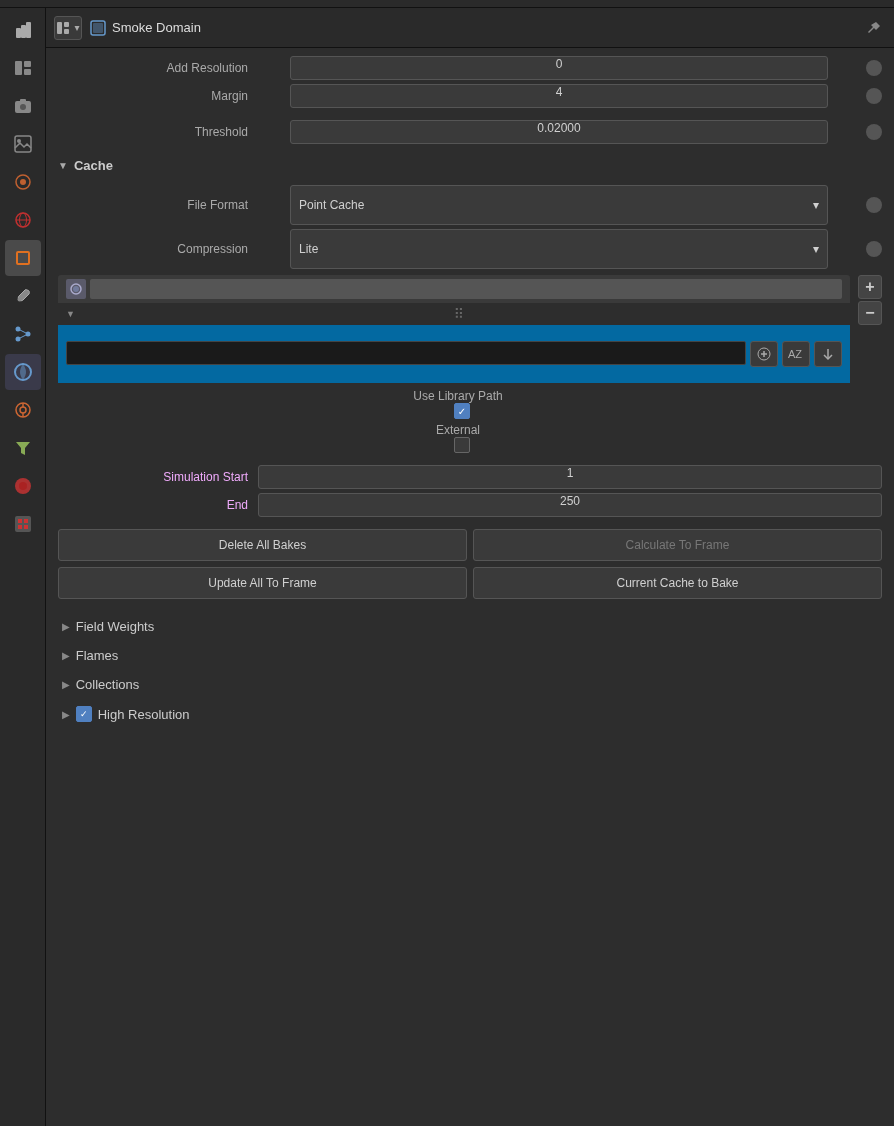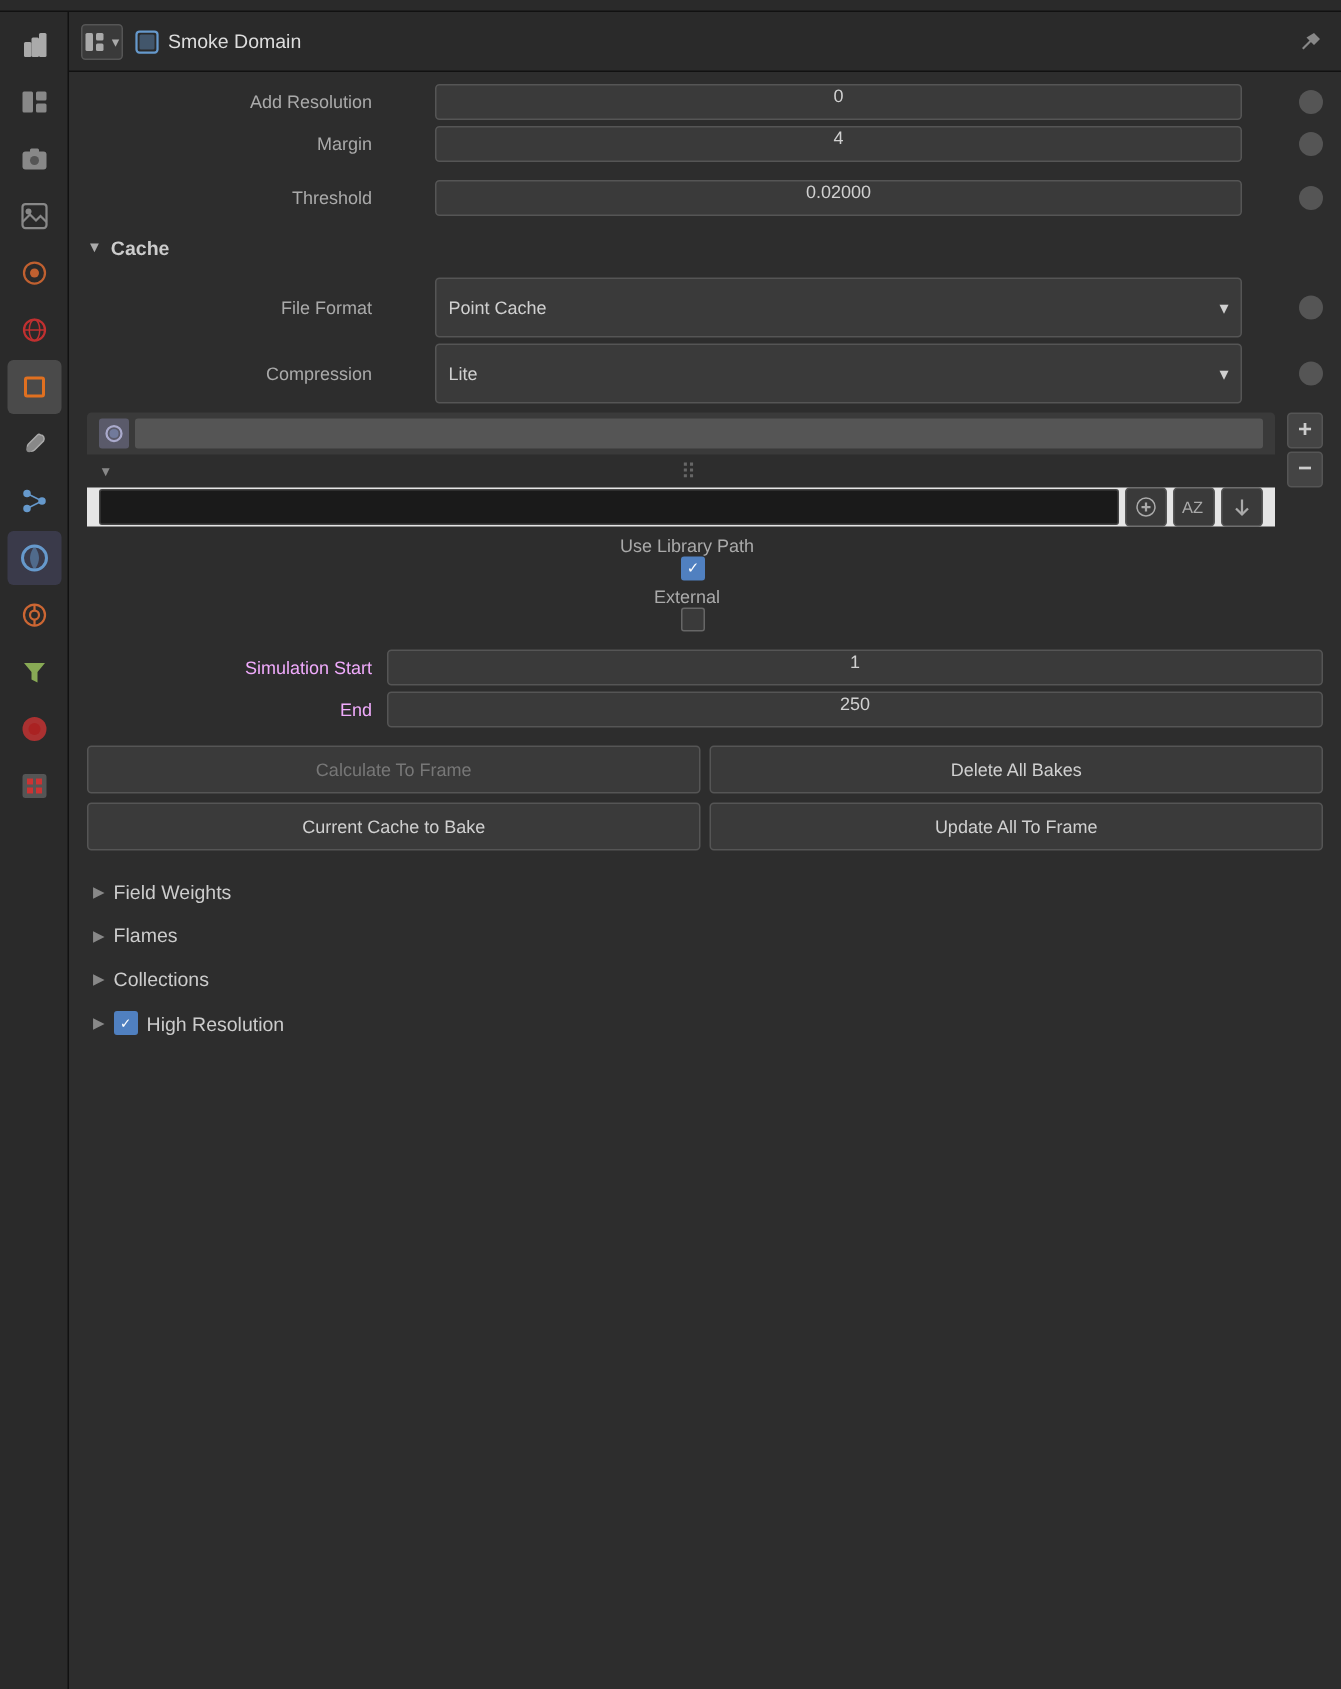--- a/index.html
+++ b/index.html
@@ -244,23 +244,23 @@
     .path-dots {
       flex: 1;
       text-align: center;
       color: #666;
       letter-spacing: 3px;
       font-size: 14px;
     }
 
     .path-input-field {
       display: flex;
-      align-items: center;
-      padding: 0 8px;
-      background: #e5e5e5;
+      align-items: flex-start;
+      padding: 16px 8px;
+      background: #0369a1;
       gap: 4px;
     }
 
     .path-text-input {
       flex: 1;
       height: 24px;
       background: #1a1a1a;
       border: 1px solid #444;
       border-radius: 2px;
       padding: 0 6px;
@@ -678,27 +678,27 @@
 
       <div class="sim-row">
         <div class="sim-label">End</div>
         <div class="field-input">250</div>
       </div>
 
       <div class="spacer"></div>
 
 
       <div class="btn-row">
+        <div class="btn">Delete All Bakes</div>
         <div class="btn btn-disabled">Calculate To Frame</div>
-        <div class="btn">Delete All Bakes</div>
       </div>
 
       <div class="btn-row">
+        <div class="btn">Update All To Frame</div>
         <div class="btn">Current Cache to Bake</div>
-        <div class="btn">Update All To Frame</div>
       </div>
 
       <div class="spacer"></div>
 
       <div class="collapsible-section">
         <span class="col-arrow">▶</span>
         <span class="col-label">Field Weights</span>
       </div>
 
       <div class="collapsible-section">

